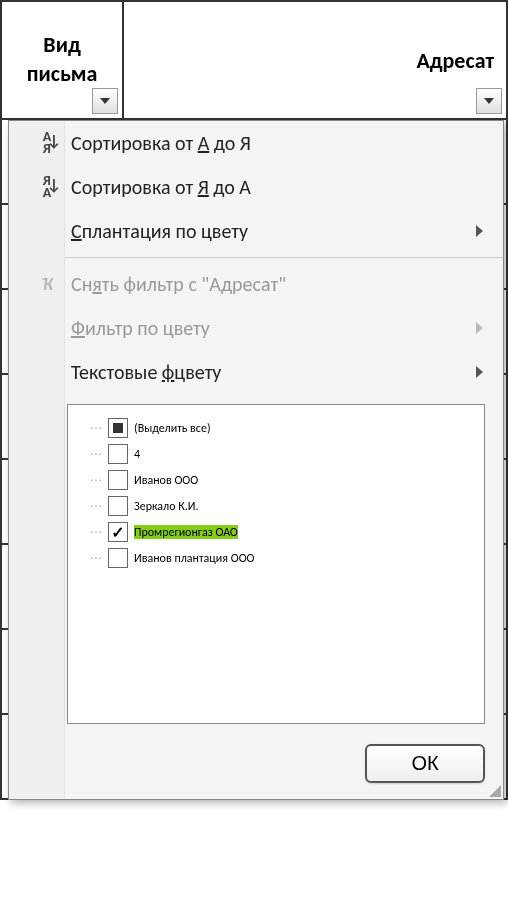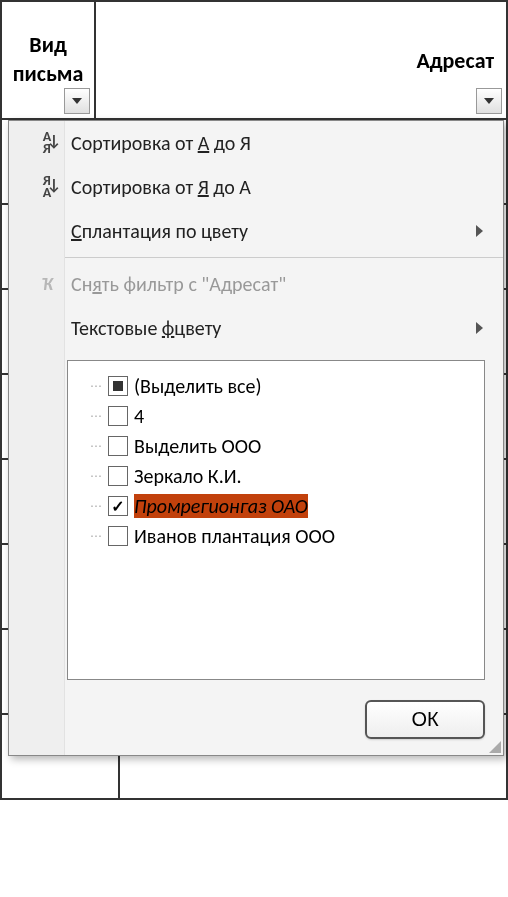--- a/index.html
+++ b/index.html
@@ -27,21 +27,21 @@
       border-right: 2px solid #333;
       position: relative;
       display: flex;
       align-items: center;
       justify-content: center;
       font-weight: bold;
       font-size: 22px;
       padding: 8px 12px;
     }
     .col-a {
-      width: 96px;
+      width: 124px;
       border-left: 2px solid #333;
     }
     .col-a-text {
       text-align: center;
       line-height: 1.3;
     }
     .col-b {
       flex: 1;
       justify-content: flex-end;
     }
@@ -199,25 +199,24 @@
       height: 10px;
       background: #333;
     }
     .checkbox.checked::after {
       content: '✓';
       font-size: 16px;
       font-weight: bold;
       color: #000;
     }
     .tree-label {
-      font-size: 20px;
+      font-size: 12px;
     }
     .tree-label.highlighted {
-      background: #c2410c;
-      font-style: italic;
+      background: #84cc16;
     }
     
     
     .button-row {
       display: flex;
       justify-content: flex-end;
       gap: 12px;
       padding: 16px 18px 4px 0;
     }
     .btn {
@@ -354,20 +353,27 @@
 
     <div class="menu-item disabled">
       <div class="menu-icon-col">
         <span class="clear-filter-icon">Ҡ</span>
       </div>
       <span class="menu-label">
         <span>Сн</span><span class="underline-char">я</span><span>ть фильтр с "Адресат"</span>
       </span>
     </div>
 
+    <div class="menu-item disabled">
+      <div class="menu-icon-col"></div>
+      <span class="menu-label">
+        <span class="underline-char">Ф</span><span>ильтр по цвету</span>
+      </span>
+      <div class="submenu-arrow disabled"></div>
+    </div>
 
     <div class="menu-item">
       <div class="menu-icon-col"></div>
       <span class="menu-label">
         <span>Текстовые </span><span class="underline-char">ф</span><span>цвету</span>
       </span>
       <div class="submenu-arrow"></div>
     </div>
 
     <div class="checkbox-panel">
@@ -378,21 +384,21 @@
       </div>
       <div id="filter-items-container">
           <div class="tree-item">
             <span class="tree-dots">⋯</span>
             <span class="checkbox"></span>
             <span class="tree-label">4</span>
           </div>
           <div class="tree-item">
             <span class="tree-dots">⋯</span>
             <span class="checkbox"></span>
-            <span class="tree-label">Выделить ООО</span>
+            <span class="tree-label">Иванов ООО</span>
           </div>
           <div class="tree-item">
             <span class="tree-dots">⋯</span>
             <span class="checkbox"></span>
             <span class="tree-label">Зеркало К.И.</span>
           </div>
           <div class="tree-item">
             <span class="tree-dots">⋯</span>
             <span class="checkbox checked"></span>
             <span class="tree-label highlighted">Промрегионгаз ОАО</span>

